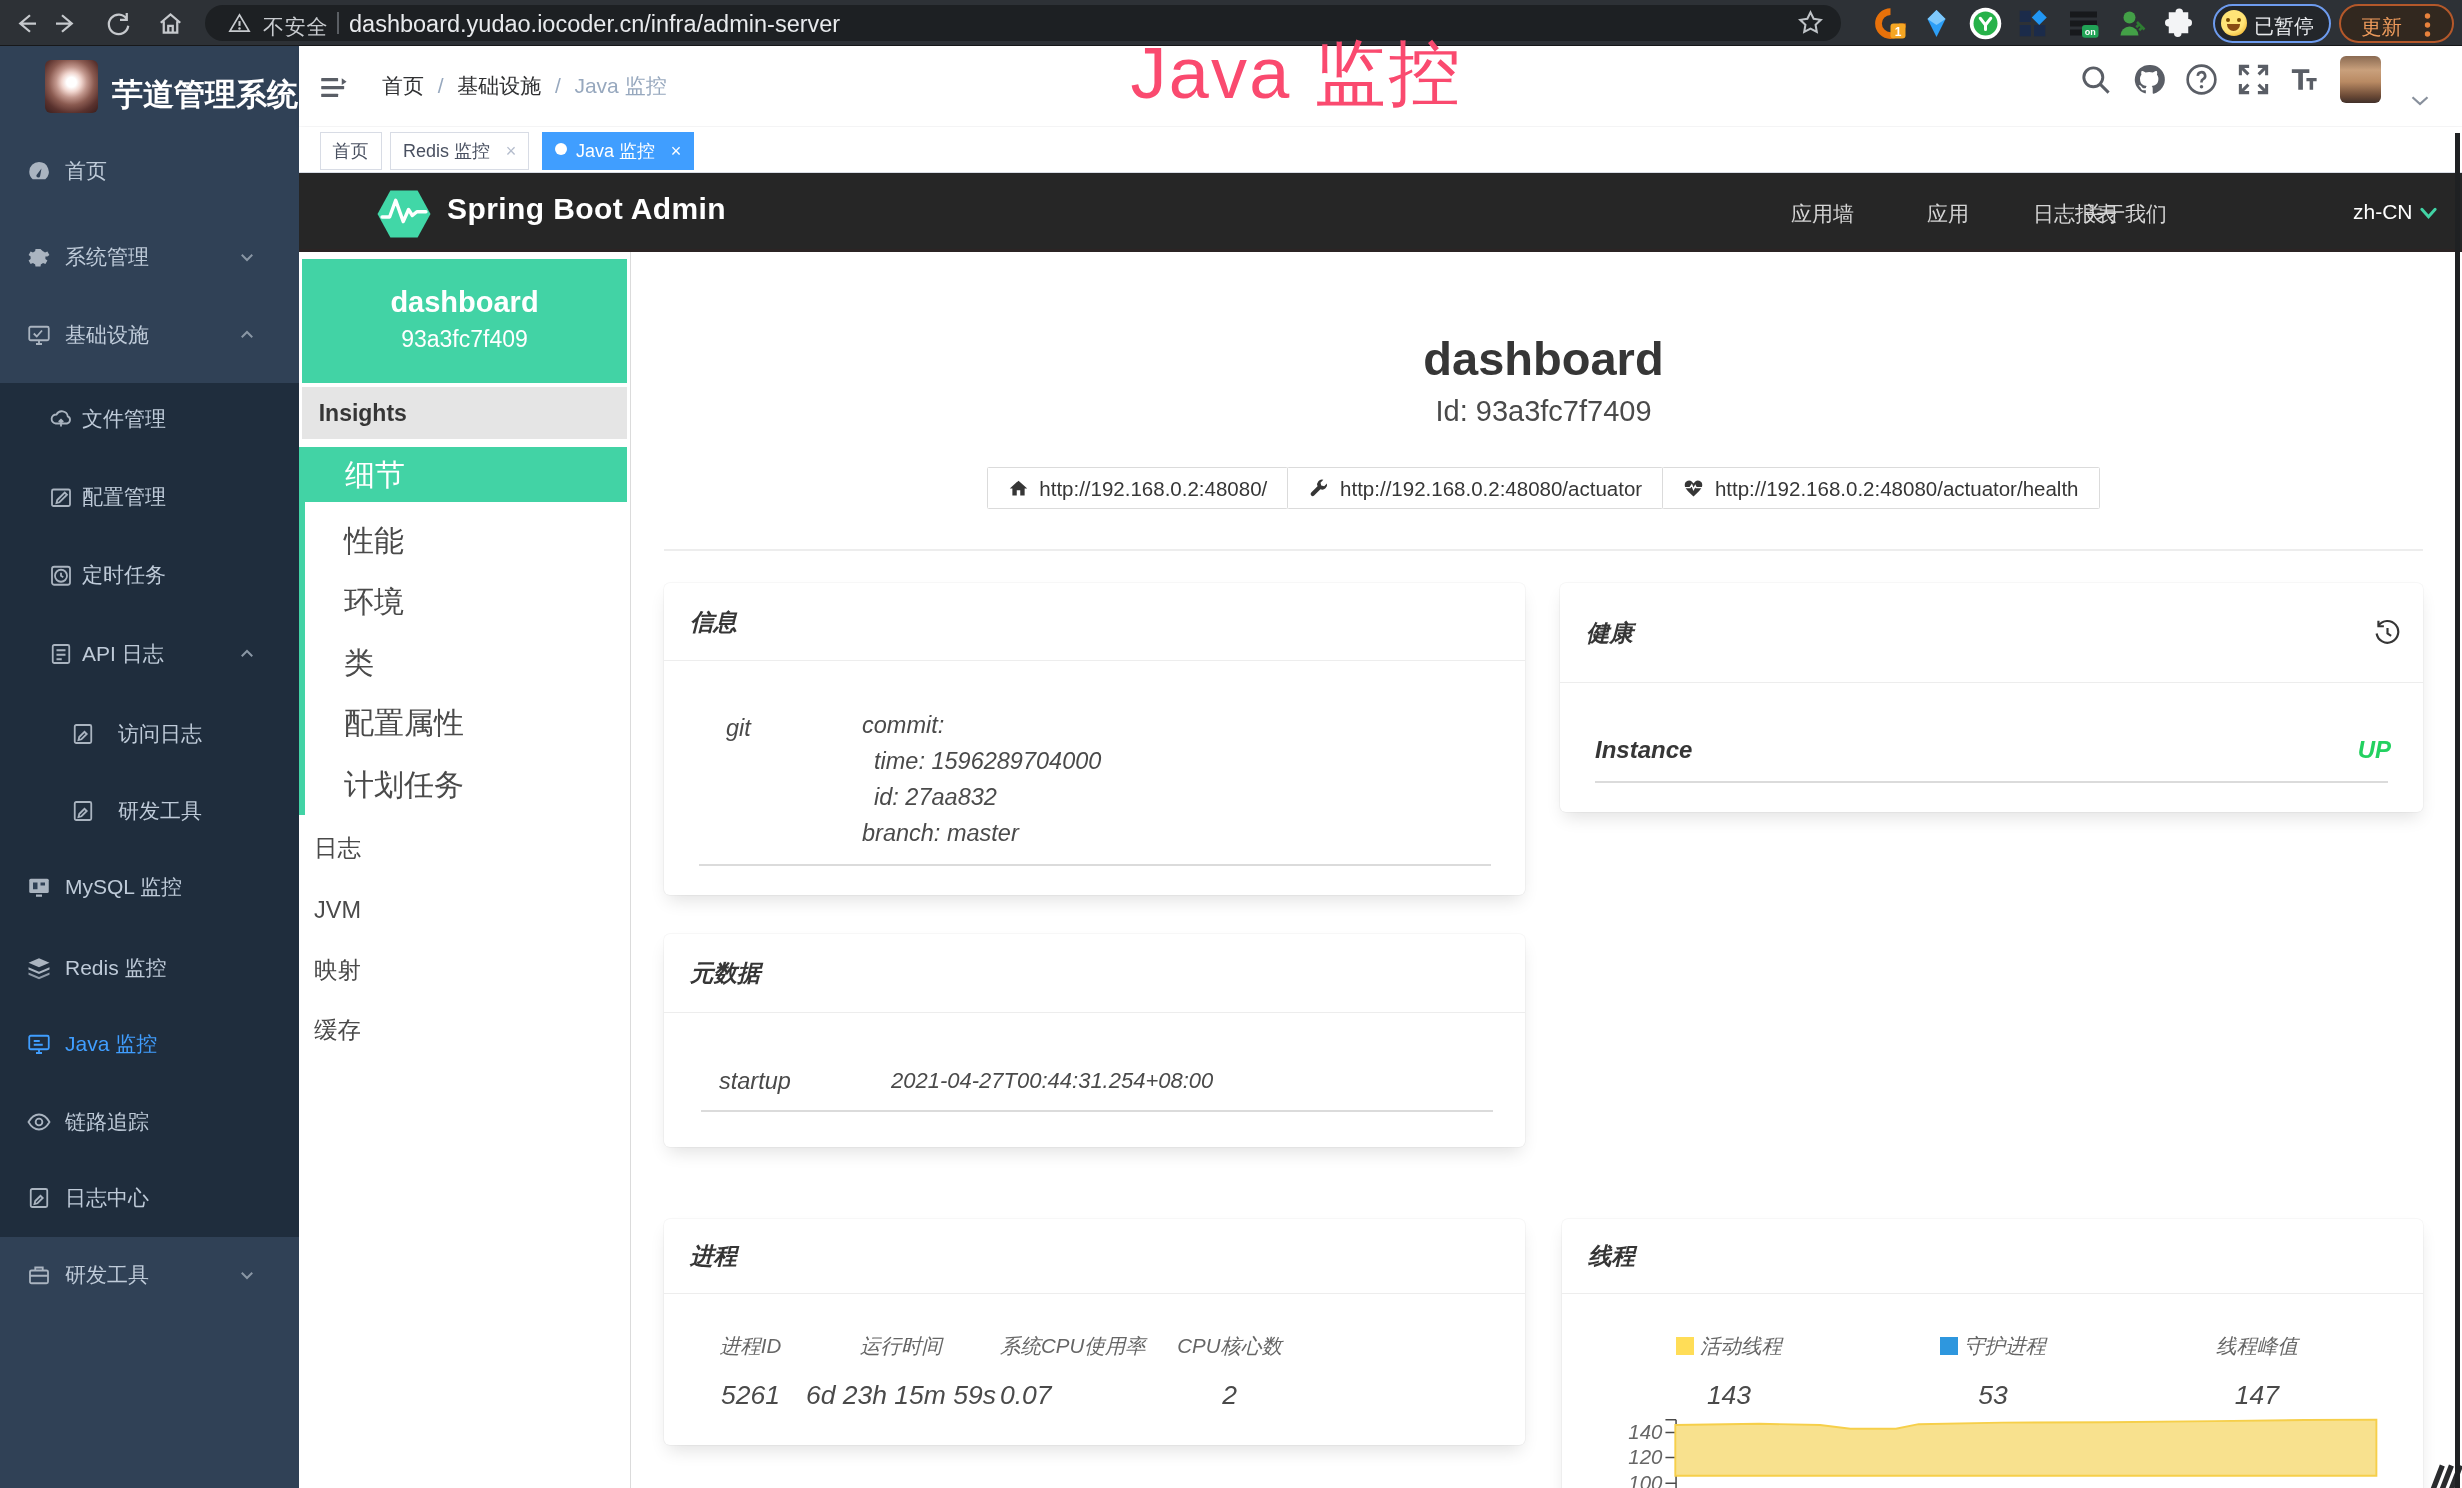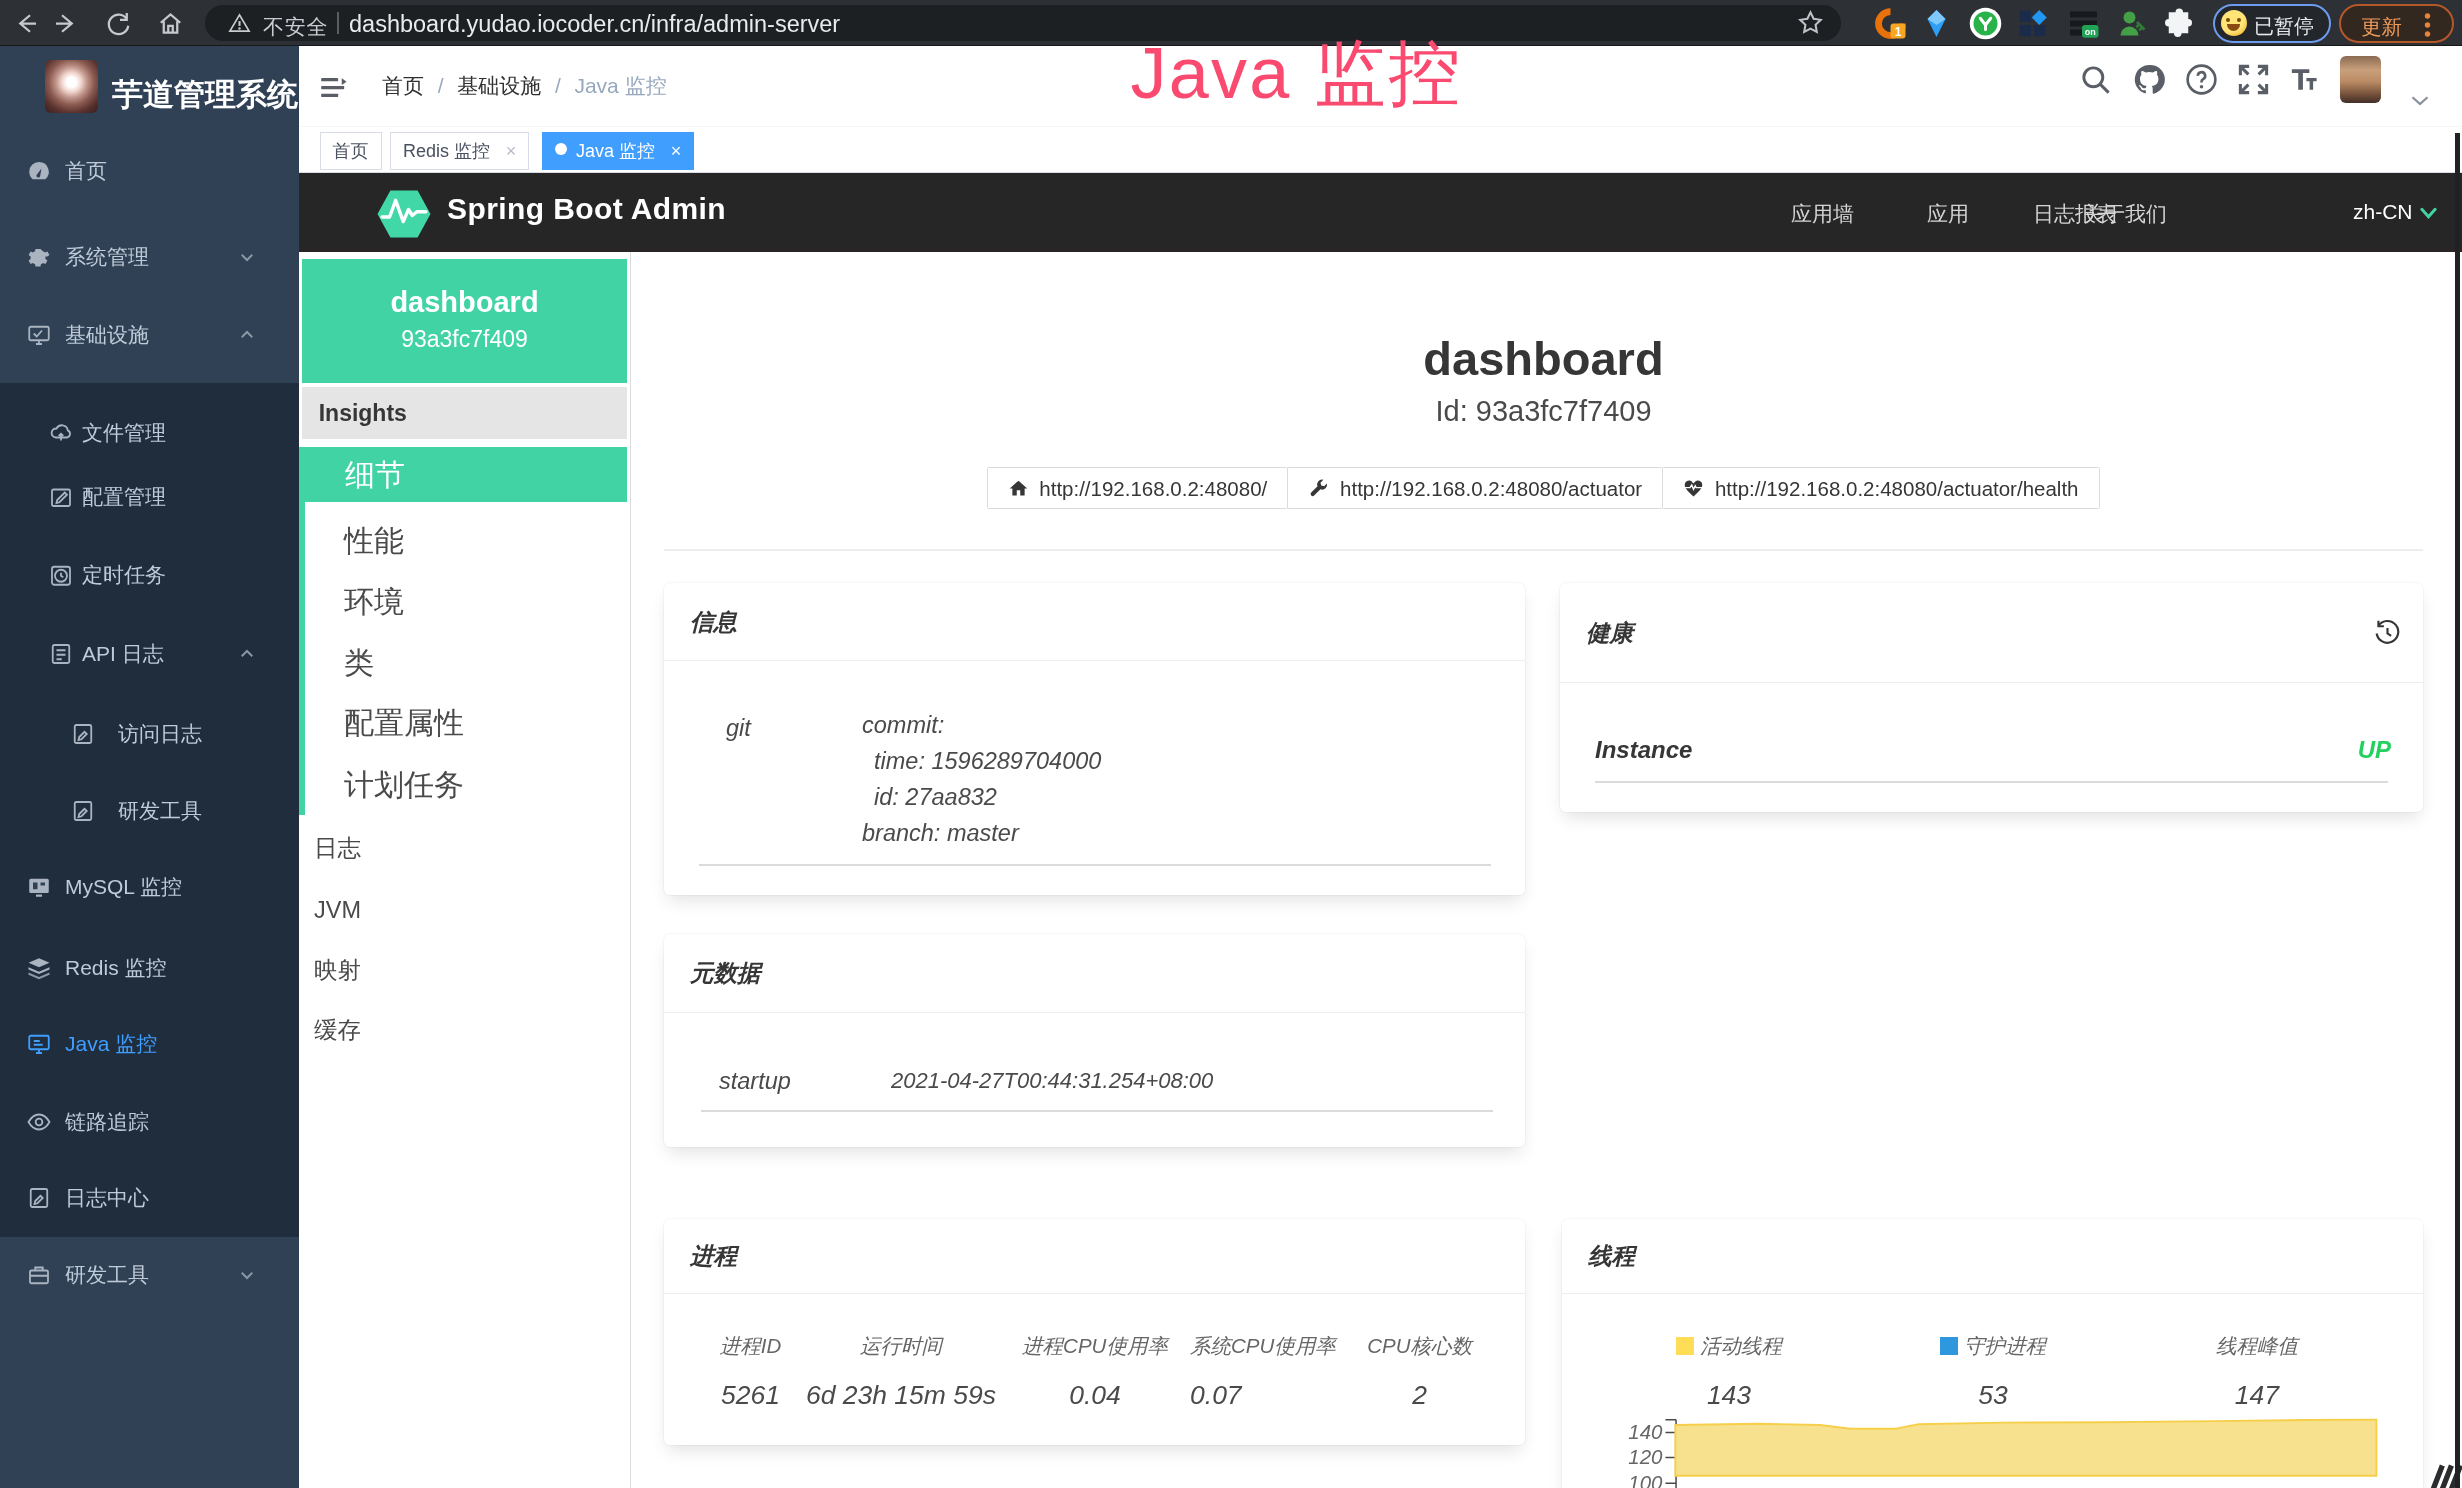--- a/index.html
+++ b/index.html
@@ -200,21 +200,21 @@
     <div class="mi" style="top:250px">
       <svg class="ic" viewBox="0 0 32 32" fill="none" stroke="currentColor" stroke-width="2.4">
           <rect x="3" y="5" width="26" height="18" rx="2"></rect>
           <path d="M12 28 h8 M16 23 v5 M9 14 l4 4 7-8"></path>
         </svg>
       <span class="tx">基础设施</span>
       <svg class="ar" viewBox="0 0 24 24" fill="none" stroke="currentColor" stroke-width="2.6">
           <path d="M5 15 l7-7 7 7"></path>
         </svg>
     </div>
-    <div class="mi lv2" style="top:348px">
+    <div class="mi lv2" style="top:334px">
       <svg class="ic" viewBox="0 0 32 32" fill="none" stroke="currentColor" stroke-width="2.4">
           <path d="M9 22a6 6 0 1 1 1-12 8 8 0 0 1 15 2.5A5 5 0 0 1 24 22z"></path>
           <path d="M16 26 v-8 M13 20 l3-3 3 3"></path>
         </svg>
       <span class="tx">文件管理</span>
     </div>
     <div class="mi lv2" style="top:412px">
       <svg class="ic" viewBox="0 0 32 32" fill="none" stroke="currentColor" stroke-width="2.4">
           <rect x="4" y="6" width="24" height="22" rx="2"></rect>
           <path d="M11 20 l10-10 3 3-10 10-4 1z"></path>
@@ -437,24 +437,20 @@
         </div>
       <div style="position:absolute; left:35px; top:75px; width:792px; display:flex;">
         <div style="flex:0 0 13%; text-align:center;">
             <div class="statlbl">进程ID</div>
             <div class="statval">5261</div>
           </div>
         <div style="flex:0 0 25%; text-align:center;">
             <div class="statlbl">运行时间</div>
             <div class="statval">6d 23h 15m 59s</div>
           </div>
-        <div style="flex:0 0 24%; text-align:center;">
-            <div class="statlbl">进程CPU使用率</div>
-            <div class="statval">0.04</div>
-          </div>
         <div style="flex:0 0 20%; ">
             <div class="statlbl">系统CPU使用率</div>
             <div class="statval">0.07</div>
           </div>
         <div style="flex:0 0 18%; text-align:center;">
             <div class="statlbl">CPU核心数</div>
             <div class="statval">2</div>
           </div>
       </div>
     </div>

